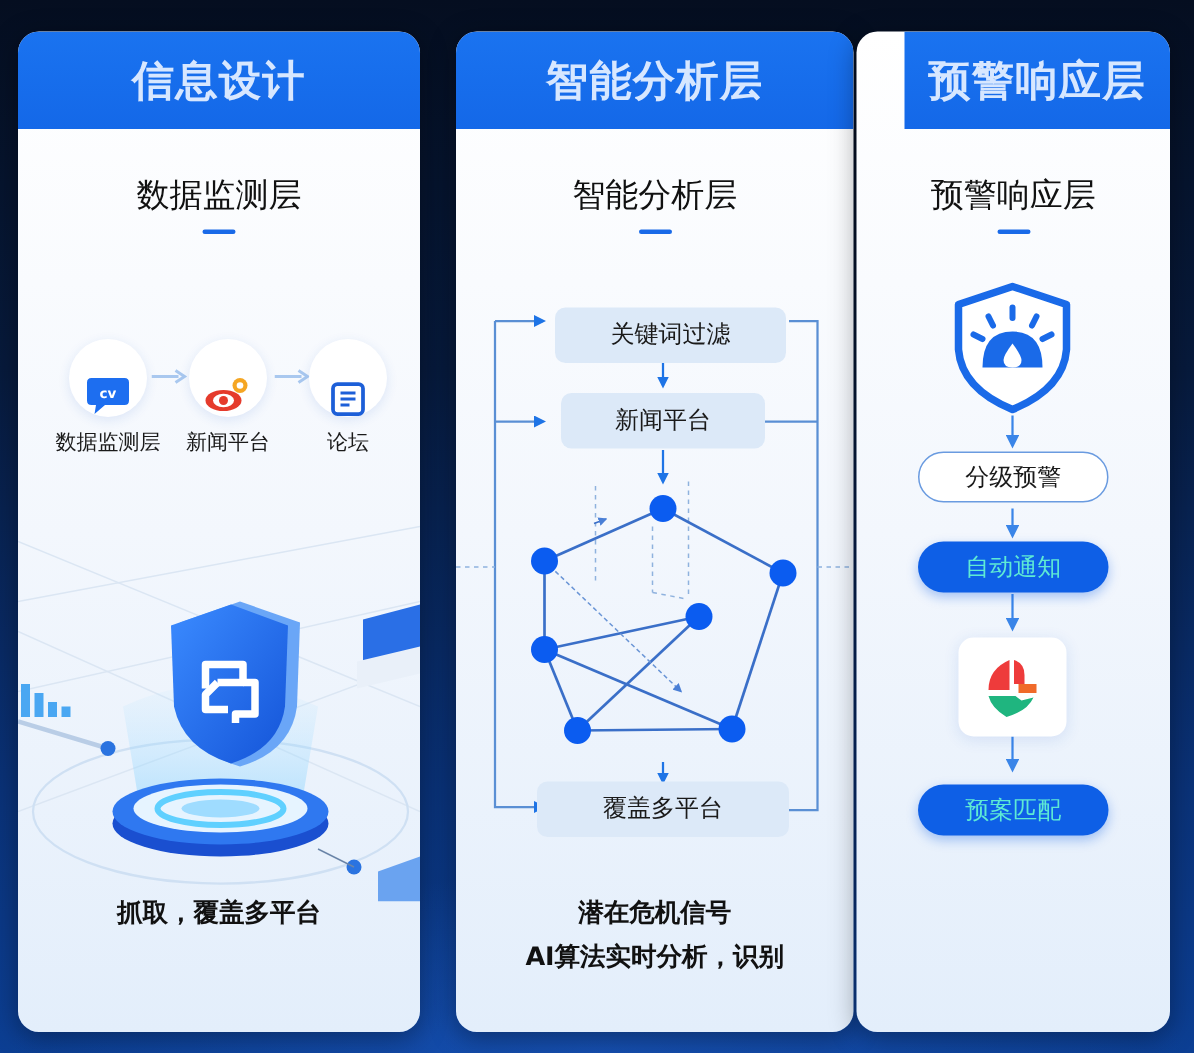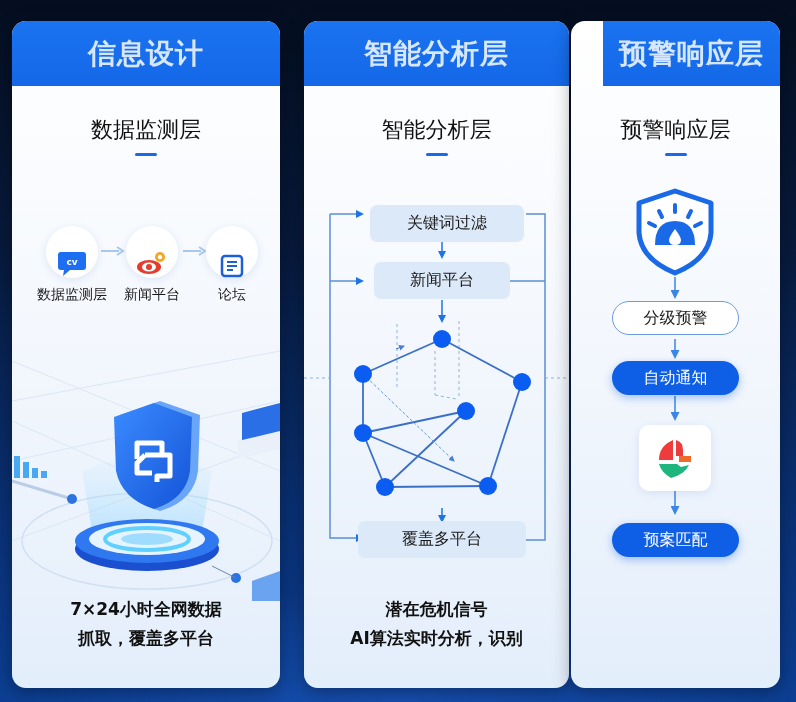--- a/index.html
+++ b/index.html
@@ -54,21 +54,21 @@
   .flow-box {
     position: absolute; height: 37px; border-radius: 7px;
     background: #dce9f8; color: #1a1a1a; font-size: 16px;
     display: flex; align-items: center; justify-content: center;
   }
   .pill {
     position: absolute; left: 41px; width: 127px; height: 34px; border-radius: 17px;
     display: flex; align-items: center; justify-content: center; font-size: 16px; text-align: right;
   }
   .pill.outline { background: #fff; border: 1.5px solid #6a9be0; color: #1a1a1a; }
-  .pill.solid { background: #0e5fe6; color: #ffffff; box-shadow: 0 3px 8px rgba(14,95,230,0.35); }
+  .pill.solid { background: #0e5fe6; color: #5eead4; box-shadow: 0 3px 8px rgba(14,95,230,0.35); }
   svg { display: block; }
 </style>
 </head>
 <body>
 
 <div class="bg-streak"></div>
 
 <div class="panel" id="p1">
   <div class="panel-header">信息设计</div>
   <div class="panel-title">数据监测层</div>
@@ -165,21 +165,20 @@
     <path d="M148 60 L188 74 L186 130 Q182 160 148 170 Q114 160 110 130 L108 74 Z" fill="#6aa6f7"></path>
     <path d="M142 62 L180 76 L178 130 Q174 158 142 168 Q110 158 104 130 L102 76 Z" fill="url(#shg)"></path>
     <g fill="none" stroke="#fff" stroke-width="5" stroke-linejoin="round">
       <path d="M125 118 L125 102 L150 102 L150 114 L133 114"></path>
       <path d="M133 114 L125 122 L125 132 L140 132"></path>
       <path d="M150 114 L158 114 L158 135 L145 135 L145 141"></path>
     </g>
   </svg>
 
   <div class="panel-desc">
-    <div>7×24小时全网数据</div>
     <div>抓取，覆盖多平台</div>
   </div>
 </div>
 
 <div class="panel" id="p2">
   <div class="panel-header">智能分析层</div>
   <div class="panel-title">智能分析层</div>
   <div class="title-bar"></div>
 
   <svg style="position:absolute;left:0;top:0" width="265" height="667" viewBox="0 0 265 667">

